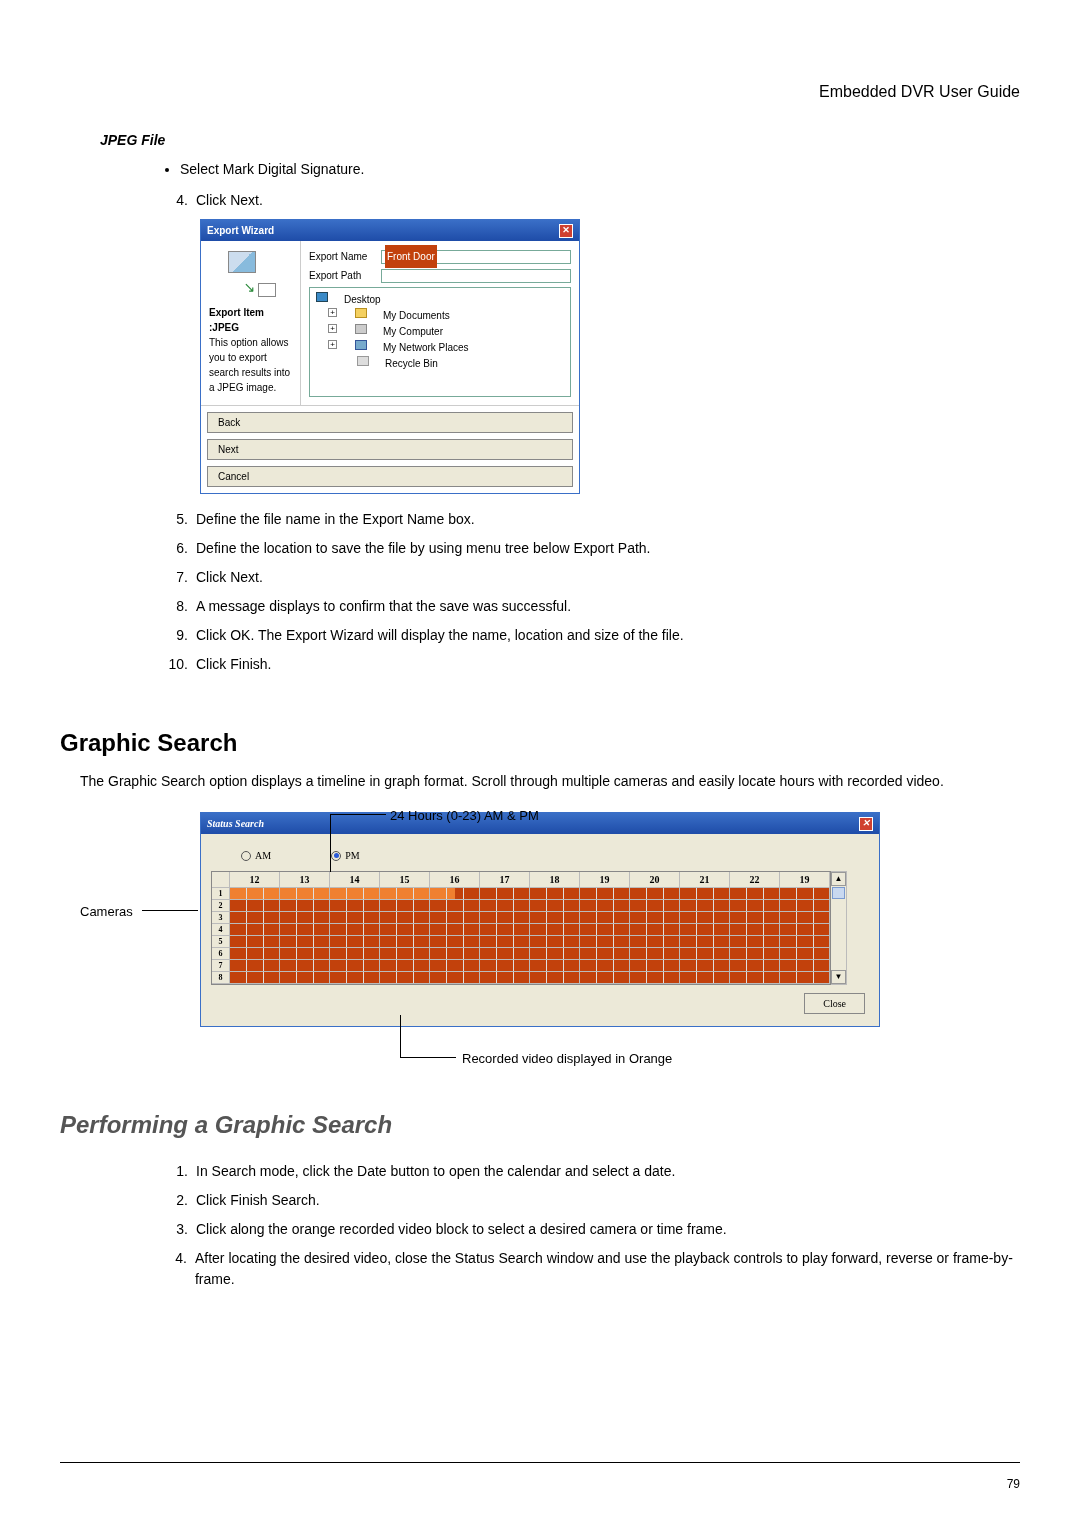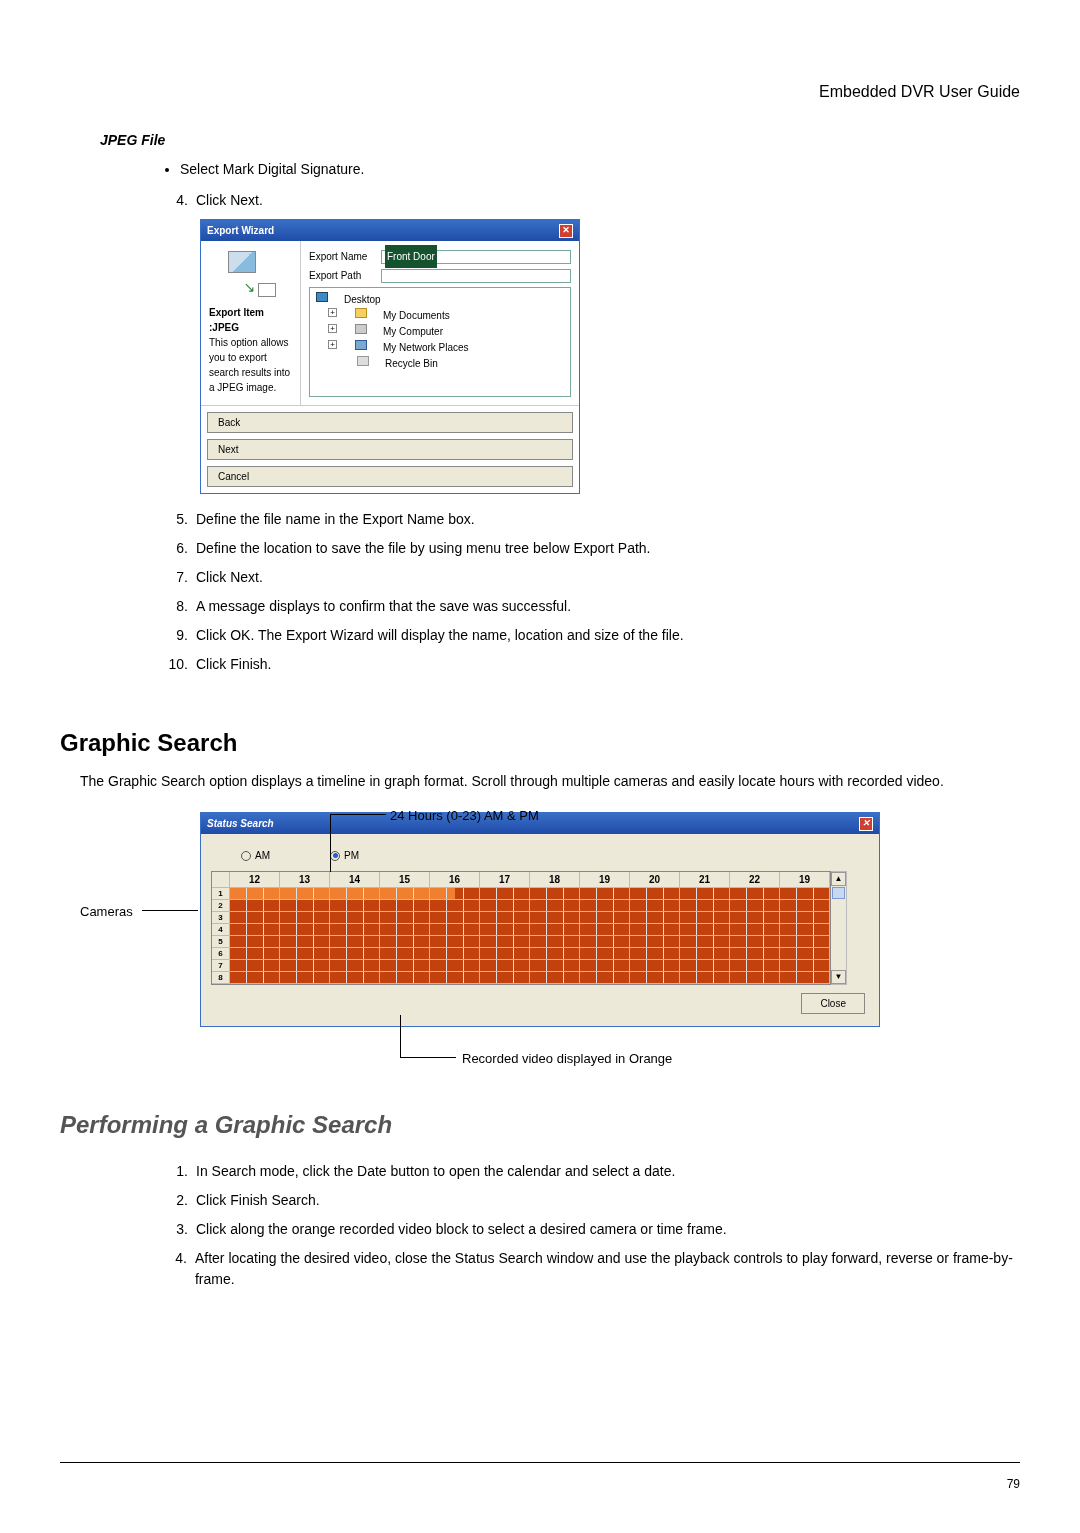--- a/index.html
+++ b/index.html
@@ -49,37 +49,37 @@
   .wiz-side { width:100px; padding:8px; border-right:1px solid #ccc; }
   .wiz-side-icon { width:50px; height:50px; margin:0 auto 6px auto; position:relative; }
   .wiz-side-icon .pic { width:28px; height:22px; border:1px solid #888; background:linear-gradient(135deg,#cde 50%,#8bd 50%); position:absolute; top:2px; left:2px; }
   .wiz-side-icon .pic2 { width:18px; height:14px; border:1px solid #888; background:#fff; position:absolute; bottom:2px; right:0; }
   .wiz-side-icon .arrow { position:absolute; left:18px; top:28px; color:#2a8a3a; font-size:14px; }
   .wiz-side .etitle { font-weight:bold; }
   .wiz-main { flex:1; padding:8px; }
   .wiz-row { display:flex; align-items:center; margin-bottom:4px; }
   .wiz-row label { width:72px; }
   .wiz-row .inp { flex:1; border:1px solid #7a9; background:#fff; padding:1px 3px; height:14px; display:flex; align-items:center; }
-  .wiz-sel { background:#14532d; color:#fff; padding:4px 2px; display:inline-block; }
+  .wiz-sel { background:#c2410c; color:#fff; padding:4px 2px; display:inline-block; }
   .wiz-tree { background:#fff; border:1px solid #7a9; height:110px; margin-top:4px; padding:4px 6px; overflow:hidden; }
   .wiz-tree-item { display:flex; align-items:flex-start; gap:16px; margin-bottom:1px; }
   .wiz-tree-indent { margin-left:12px; }
   .wiz-tree .ico { width:12px; height:10px; display:inline-block; }
   .ico-desktop { background:#3a8ac7; border:1px solid #245; }
   .ico-folder { background:#f4d060; border:1px solid #b89020; }
   .ico-comp { background:#ccc; border:1px solid #888; }
   .ico-net { background:#7ac; border:1px solid #359; }
   .ico-bin { background:#ddd; border:1px solid #999; }
   .wiz-tree .expander { width:9px; height:9px; border:1px solid #888; background:#fff; display:inline-flex; align-items:center; justify-content:center; font-size:8px; line-height:8px; margin-right:2px; }
   .wiz-foot { border-top:1px solid #ccc; padding:6px; display:flex; justify-content:flex-end; gap:6px;flex-direction:column; }
   .wiz-btn { border:1px solid #888; background:#ece9d8; padding:2px 10px; font-size:10px; }
 
   
   .status-wrap { position:relative; margin: 20px 0 0 140px; }
-  .status-box { width:680px; border:1px solid #3a6fc7; font-family:Liberation Sans, sans-serif; font-size:10px; background:#ece9d8; }
+  .status-box { width:680px; border:1px solid #3a6fc7; font-family:Liberation Serif, serif; font-size:10px; background:#ece9d8; }
   .status-title { background: linear-gradient(#3a6fc7,#1e4ca8); color:#fff; padding:3px 6px; font-weight:bold; display:flex; justify-content:space-between; align-items:center; font-style:italic; }
   .status-body { padding:10px; }
   .ampm { display:flex; gap:60px; align-items:center; margin:4px 0 8px 30px; }
   .ampm label { display:flex; align-items:center; gap:4px; }
   .radio { width:10px; height:10px; border-radius:50%; border:1px solid #555; display:inline-flex; align-items:center; justify-content:center; }
   .radio.checked::after { content:''; width:5px; height:5px; border-radius:50%; background:#2a5ad8; }
   .grid-wrap { display:flex; }
   .grid-outer { border:1px solid #888; background:#c2410c; }
   .grid-head { display:flex; }
   .grid-head .corner { width:18px; height:16px; border-right:1px solid #bbb; border-bottom:1px solid #bbb; background:#ece9d8; }

